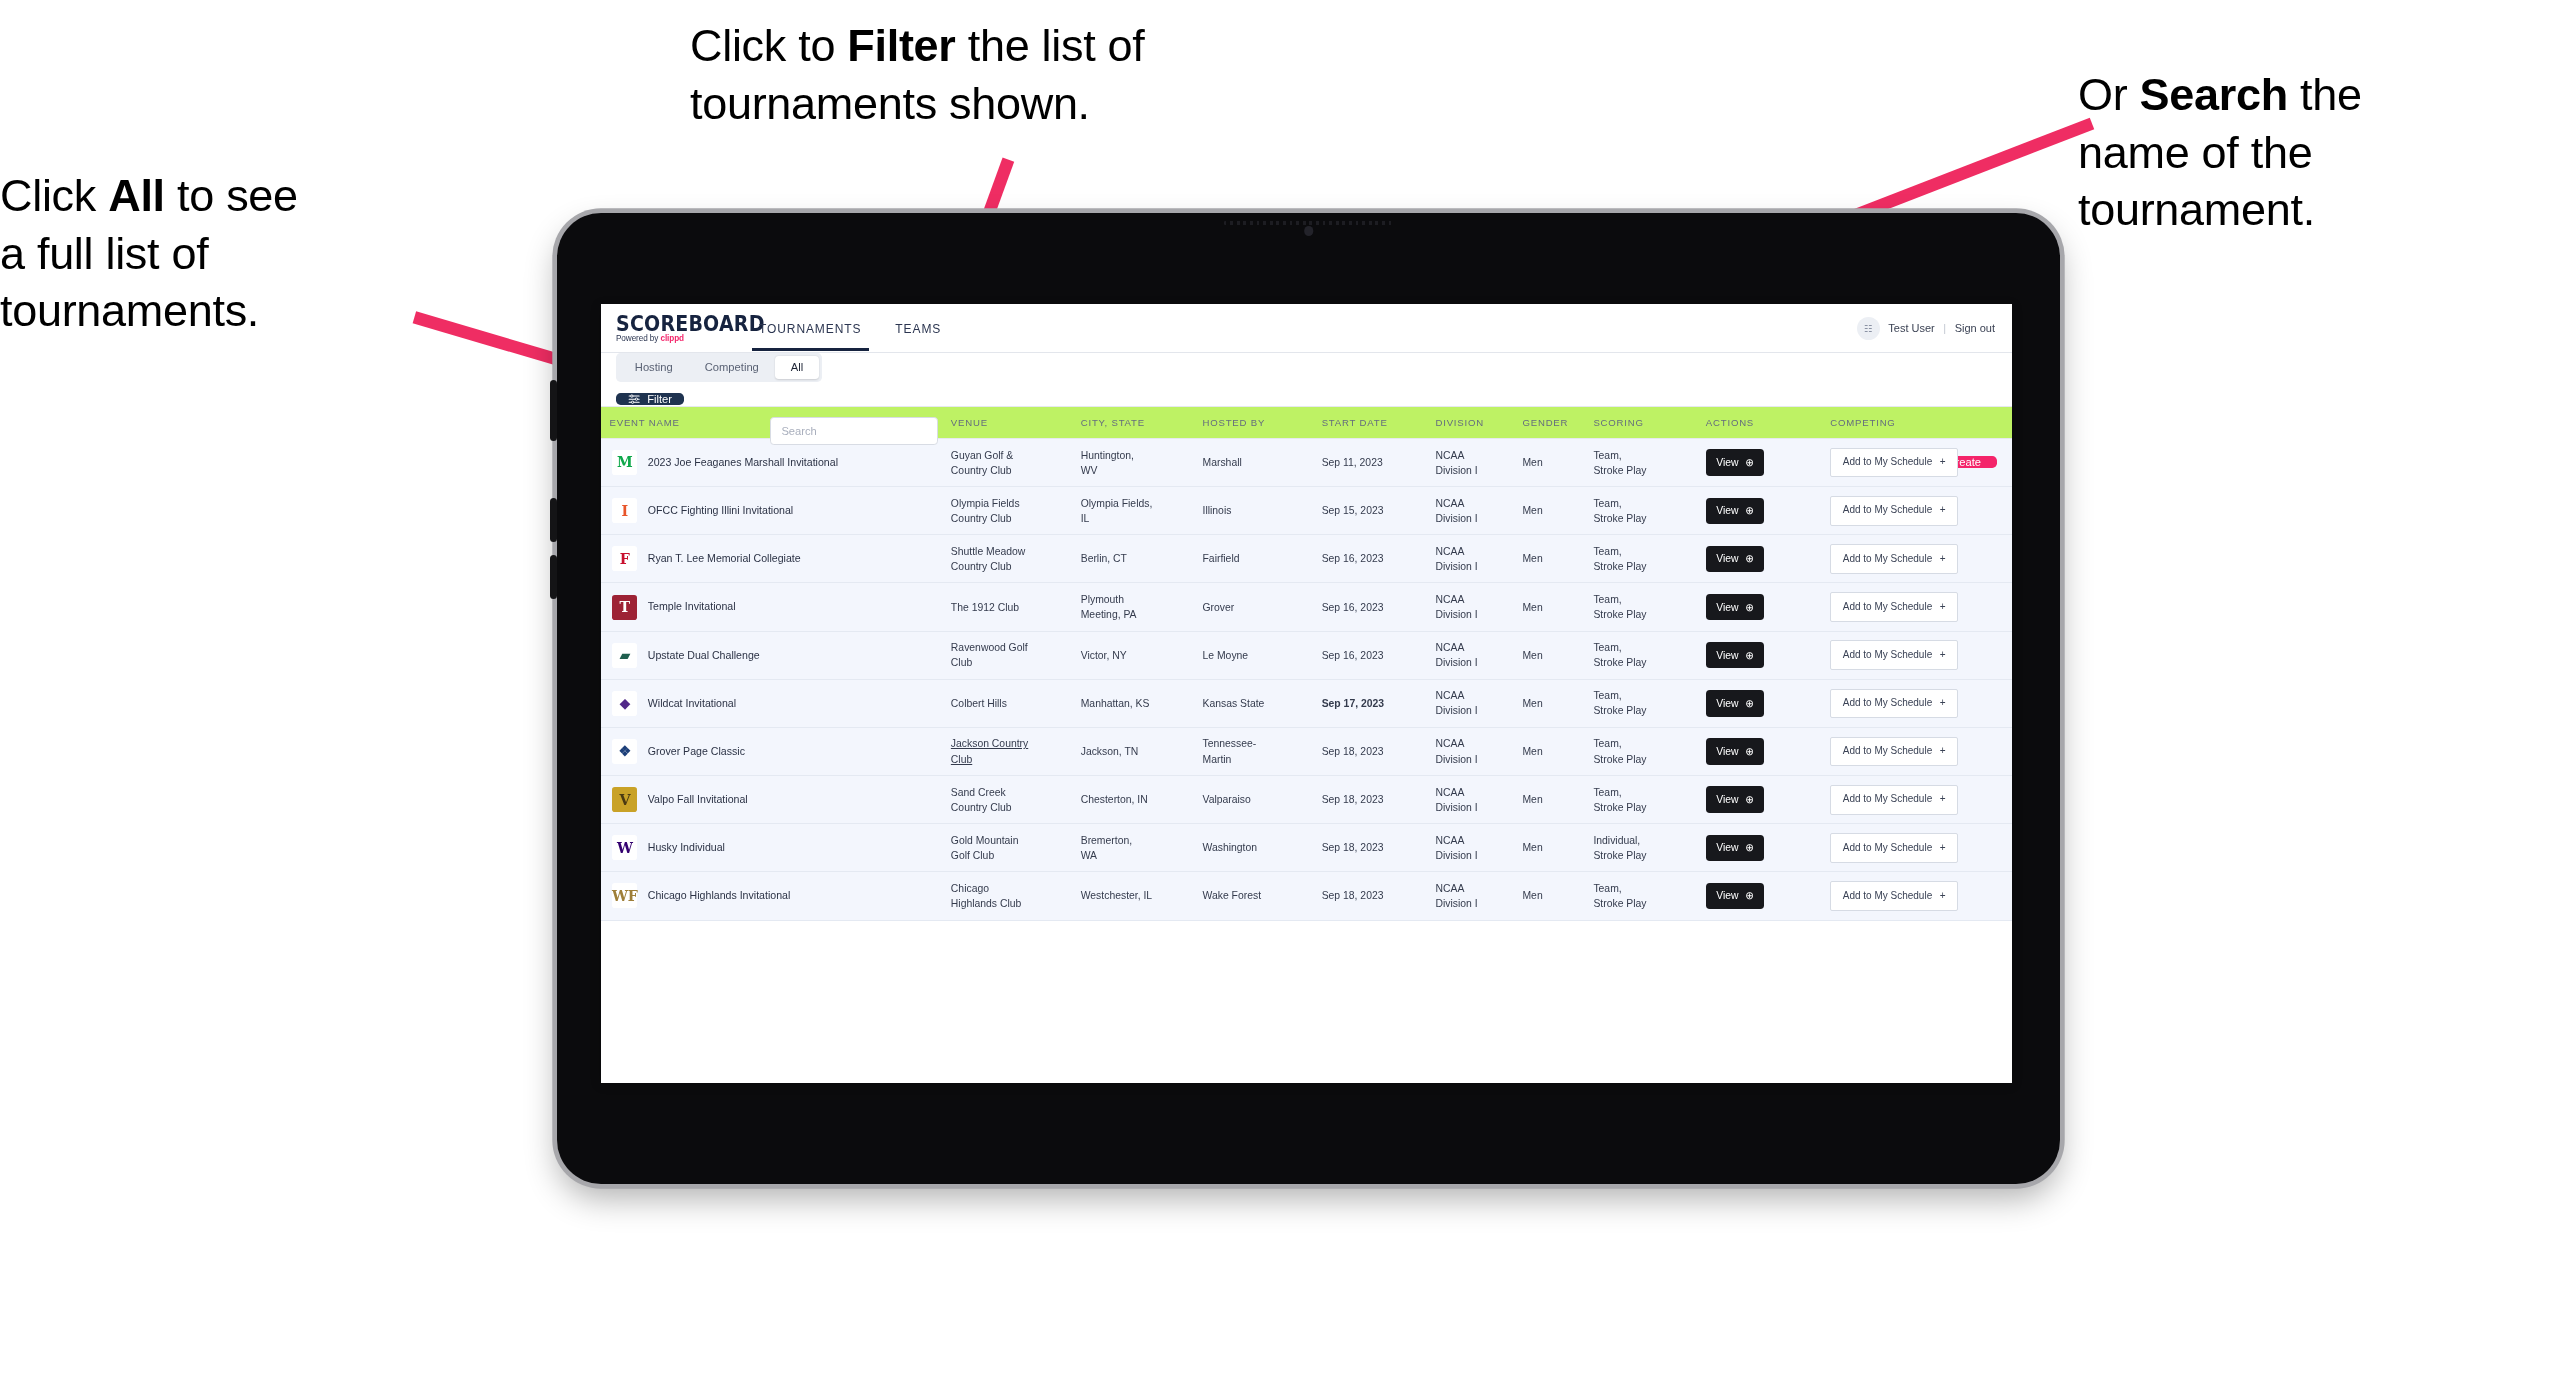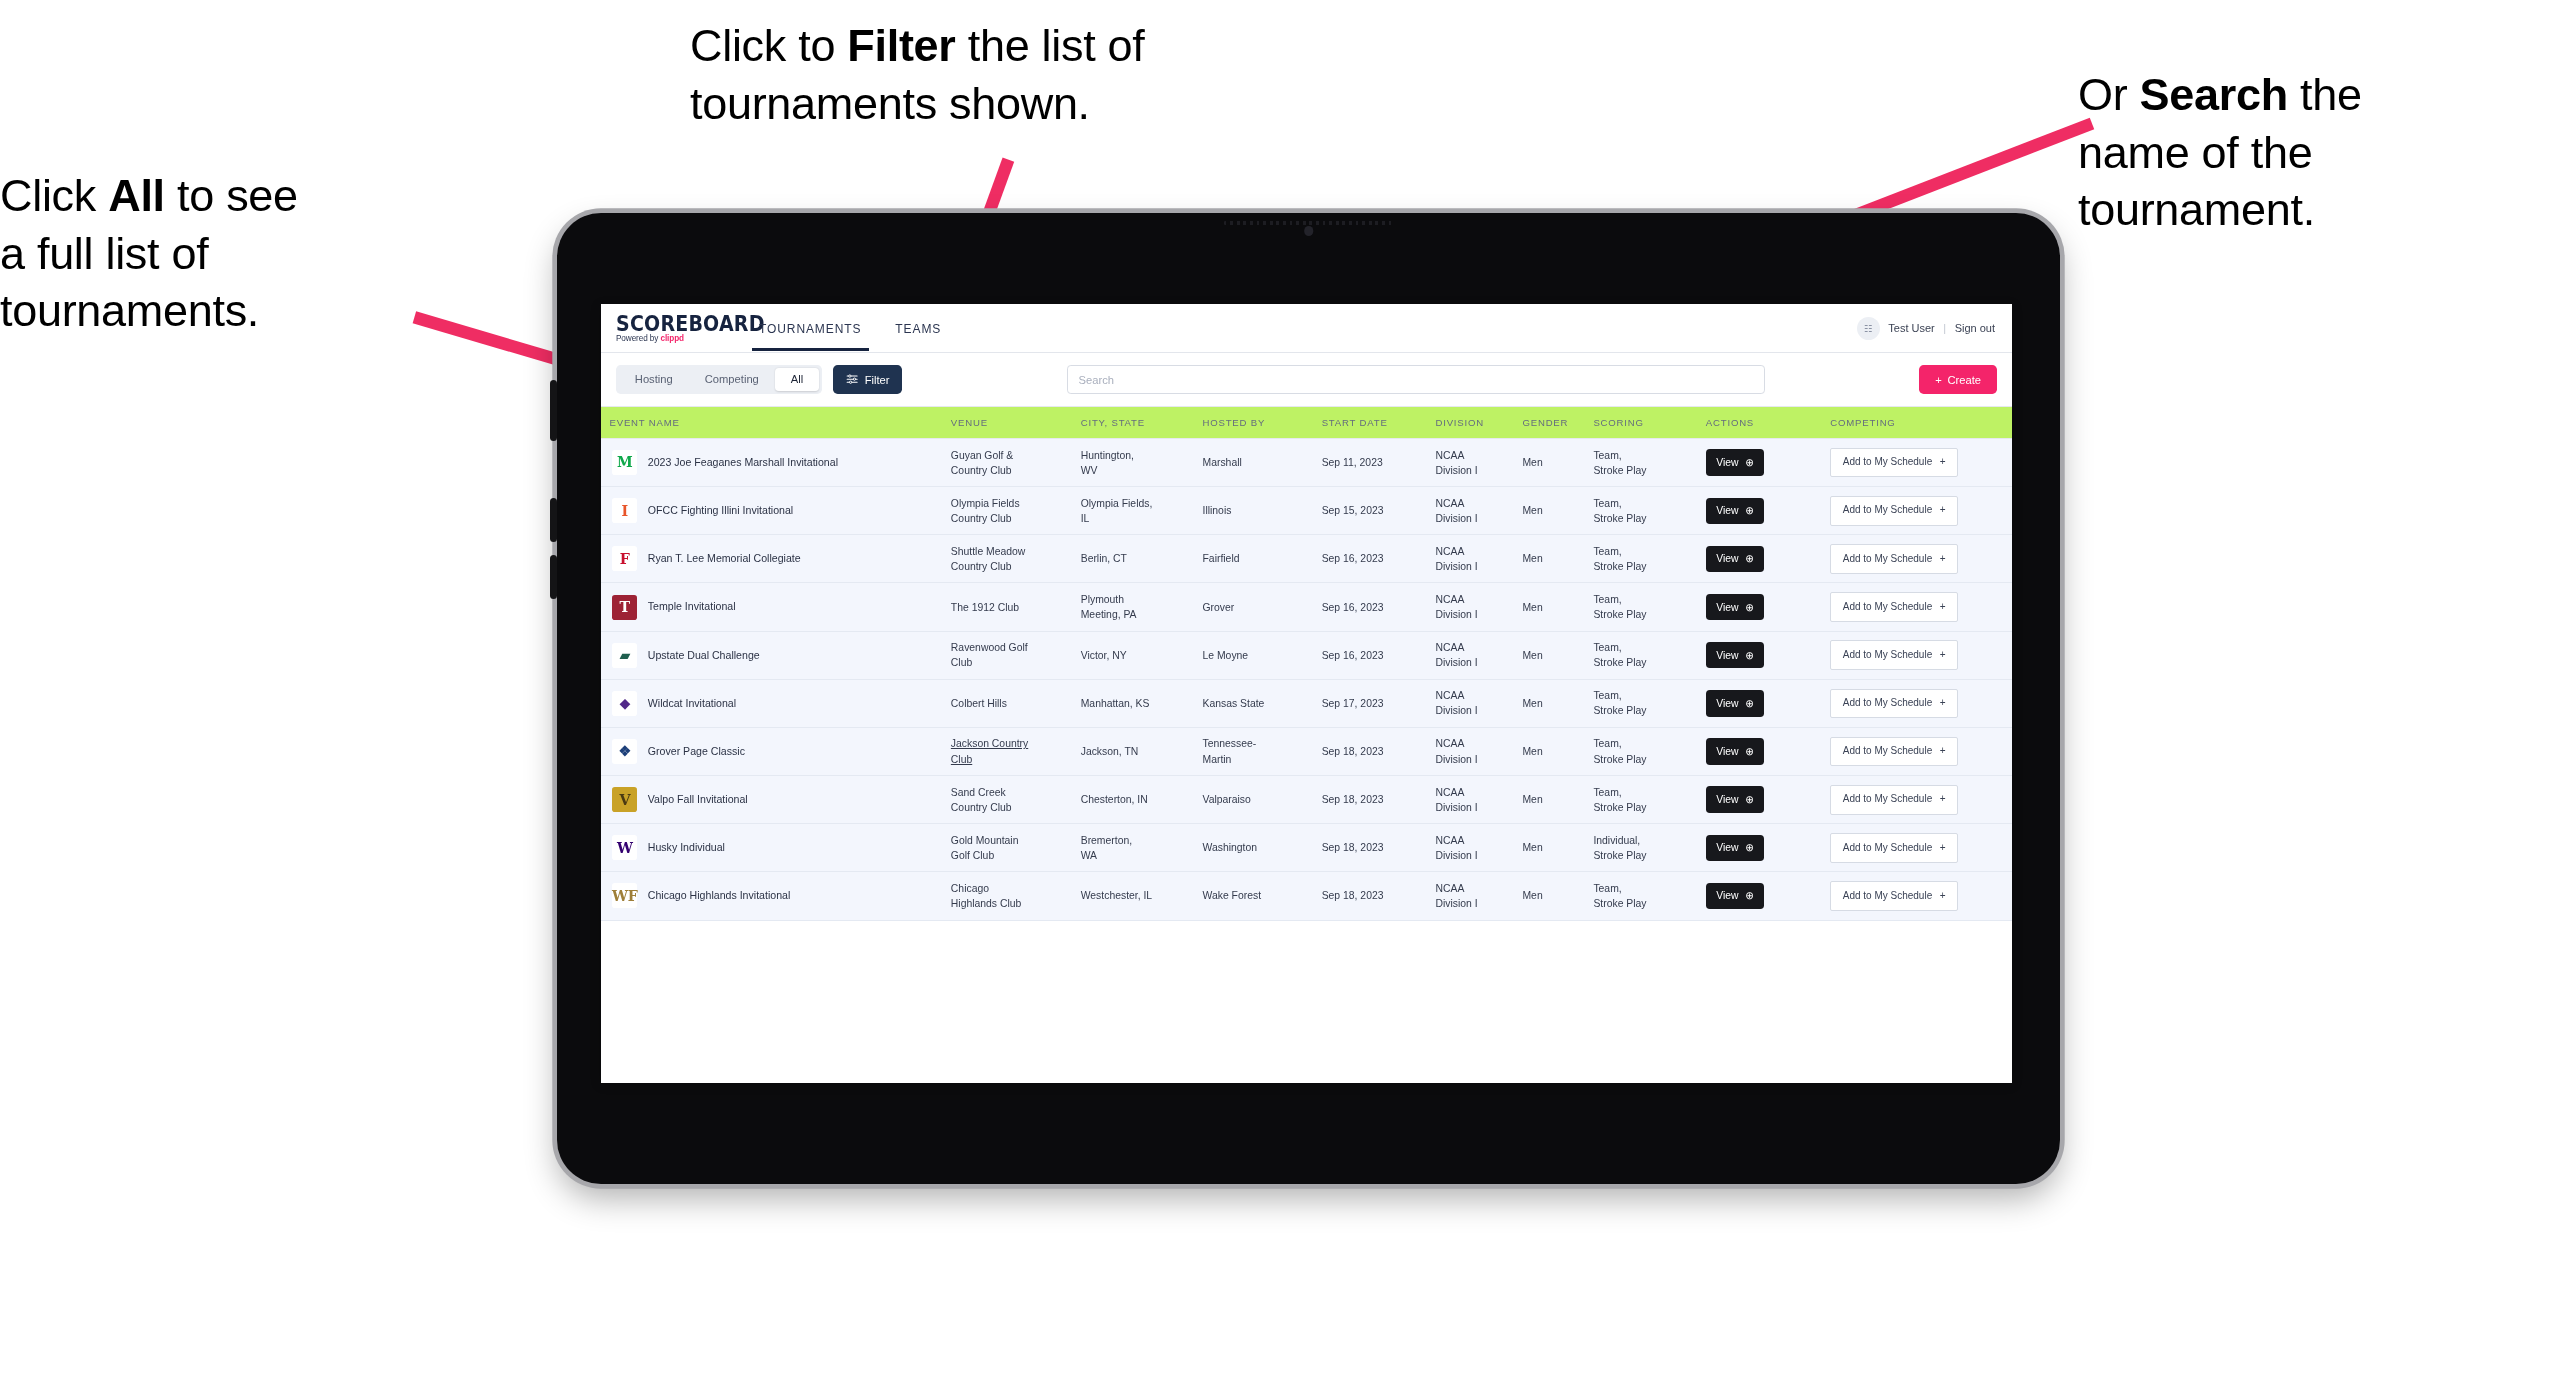--- a/index.html
+++ b/index.html
@@ -85,22 +85,22 @@
   #avatar {
     width: 23px; height: 23px; border-radius: 50%; background: #eceff4;
     display: flex; align-items: center; justify-content: center;
     font-size: 9.5px; color: #8b93a4;
   }
   .divider-pipe { color: #c2c7d2; }
   #signout { cursor: pointer; }
 
   
   #toolbar {
-    height: 53px; display: flex; align-items: center;
-    padding: 0 15px; gap: 11.4px; background: #fff;
+    height: 53px; display: flex; align-items: flex-start;
+    padding: 0 15px; gap: 11.4px; background: #fff; flex-direction: column;
   }
   #segmented {
     display: flex; background: #eceff4; border-radius: 4.7px;
     padding: 2.8px; height: 28.5px; align-items: center;
   }
   .seg {
     font-size: 11.2px; color: #5a6274; padding: 0 16px;
     line-height: 23px; height: 23px; border-radius: 3.8px; cursor: pointer;
   }
   .seg.active { background: #ffffff; color: #1d2435; box-shadow: 0 0.9px 1.9px rgba(0,0,0,0.14); }
@@ -434,21 +434,21 @@
           <tr>
             <td>
               <div class="ev-cell">
                 <div class="logo-box" style="background: rgb(255, 255, 255); color: rgb(81, 40, 136);">◆</div>
                 <span class="ev-name">Wildcat Invitational</span>
               </div>
             </td>
             <td style="white-space: pre-line;">Colbert Hills</td>
             <td style="white-space: pre-line;">Manhattan, KS</td>
             <td style="white-space: pre-line;">Kansas State</td>
-            <td style="white-space: pre-line;">Sep 17, 2023</td>
+            <td style="white-space: pre-line; font-weight: bold;">Sep 17, 2023</td>
             <td style="white-space: pre-line;">NCAA
 Division I</td>
             <td style="white-space: pre-line;">Men</td>
             <td style="white-space: pre-line;">Team,
 Stroke Play</td>
             <td><div class="view-btn">
                 <span>View</span>
                 <span>⊕</span>
               </div></td>
             <td><div class="sched-btn">

